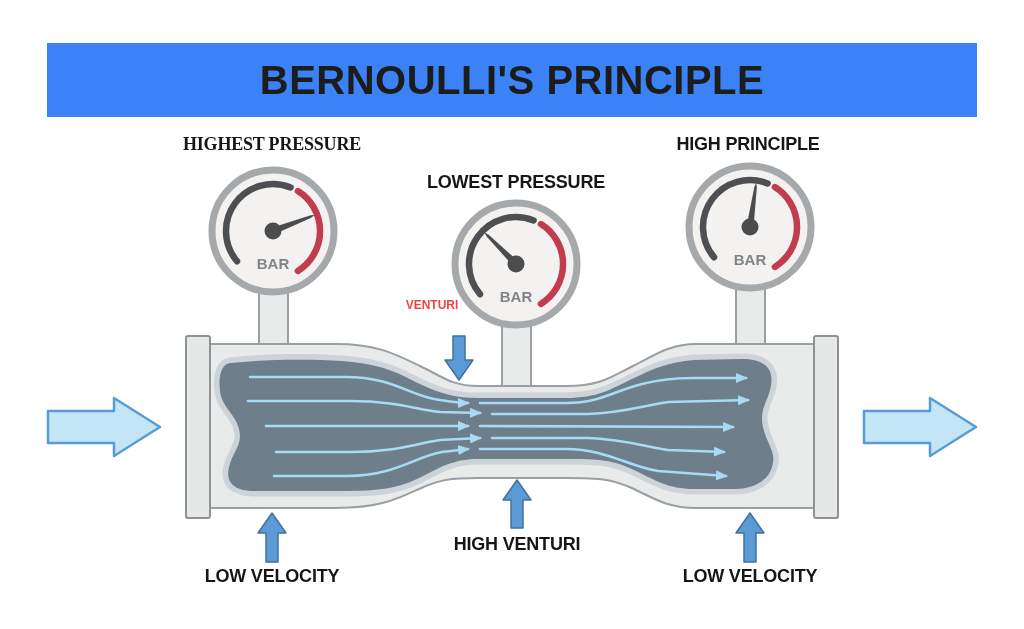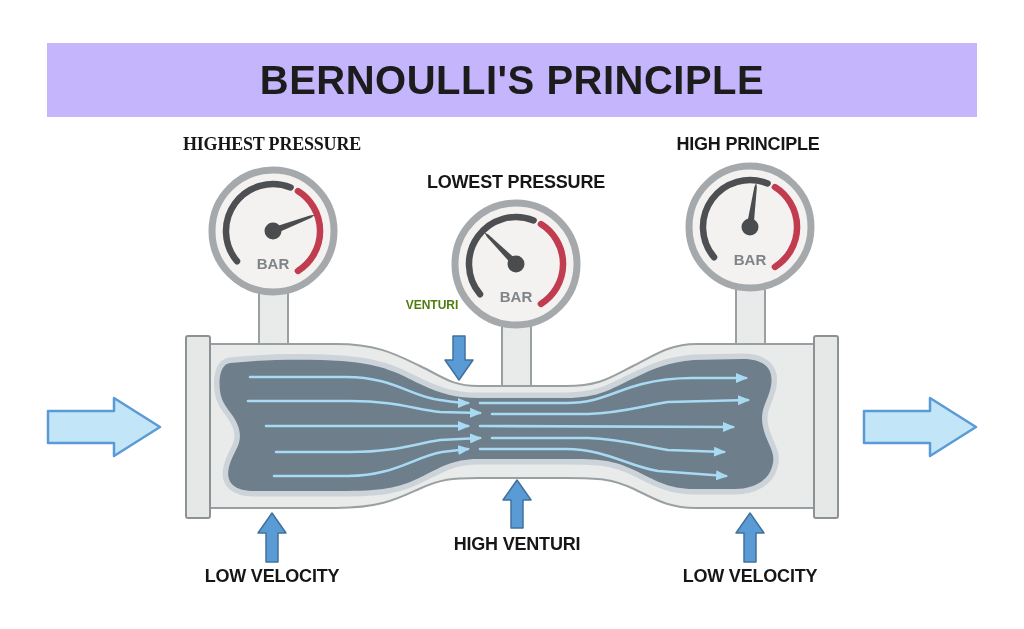--- a/index.html
+++ b/index.html
@@ -2,31 +2,31 @@
 <html><head>
 <meta charset="utf-8">
 <style>
   html,body{margin:0;padding:0;background:#ffffff;}
   .scene{
     position:relative;width:1024px;height:629px;background:#ffffff;overflow:hidden;
     font-family:"Liberation Sans", sans-serif;color:#1a1a1a;
   }
   .banner{
     position:absolute;left:47px;top:43px;width:930px;height:74px;
-    background:#c4b5fd;display:flex;align-items:center;justify-content:center;
+    background:#3b82f6;display:flex;align-items:center;justify-content:center;
   }
   .banner h1{
     margin:0;font-size:40px;font-weight:bold;letter-spacing:.5px;color:#1c1c1c;white-space:nowrap;
   }
   .lbl{
     position:absolute;width:320px;transform:translateX(-50%);
     text-align:center;font-weight:bold;white-space:nowrap;
   }
   .lbl.pressure,.lbl.velocity{font-size:18px;letter-spacing:-0.2px;color:#161616;}
-  .lbl.small{font-size:12px;line-height:15px;color:#4d7c0f;text-align:center;}
+  .lbl.small{font-size:12px;line-height:15px;color:#ef4444;text-align:center;}
   svg{position:absolute;left:0;top:0;}
 </style>
 </head>
 <body>
 
 <div class="scene">
 
   <div class="banner">
     <h1>BERNOULLI'S PRINCIPLE</h1>
   </div>

